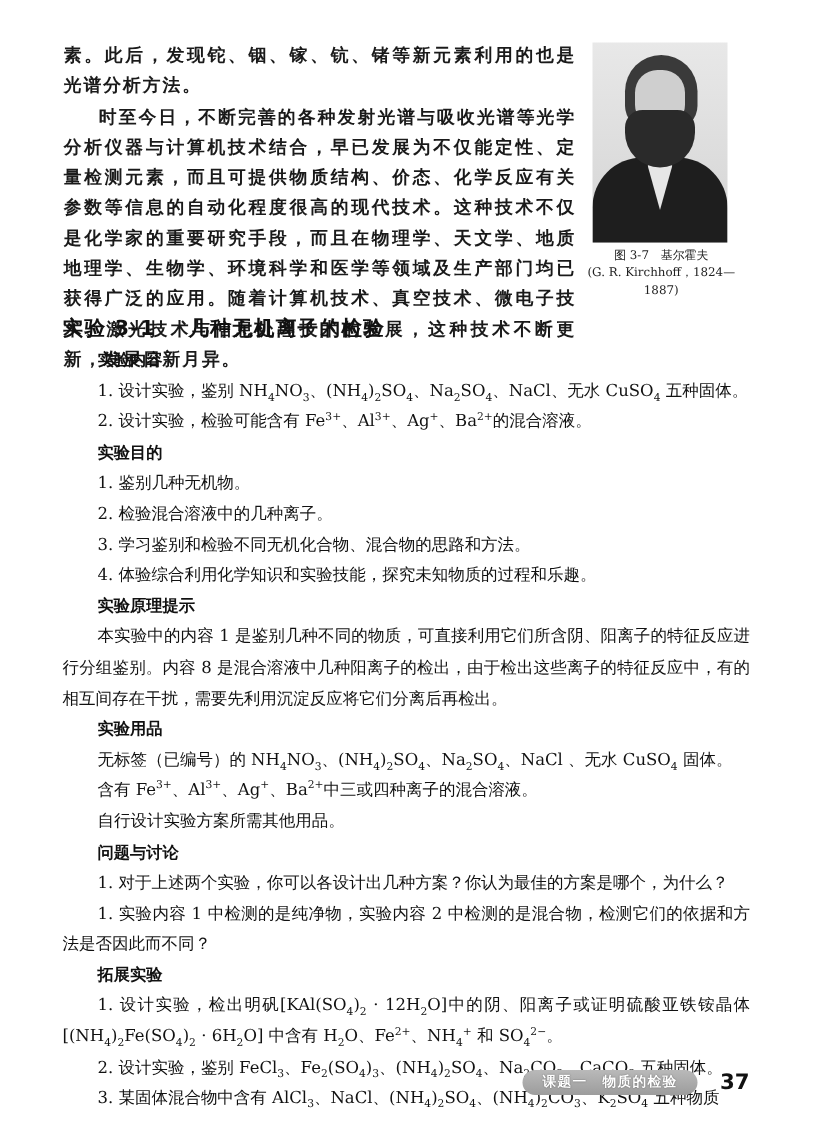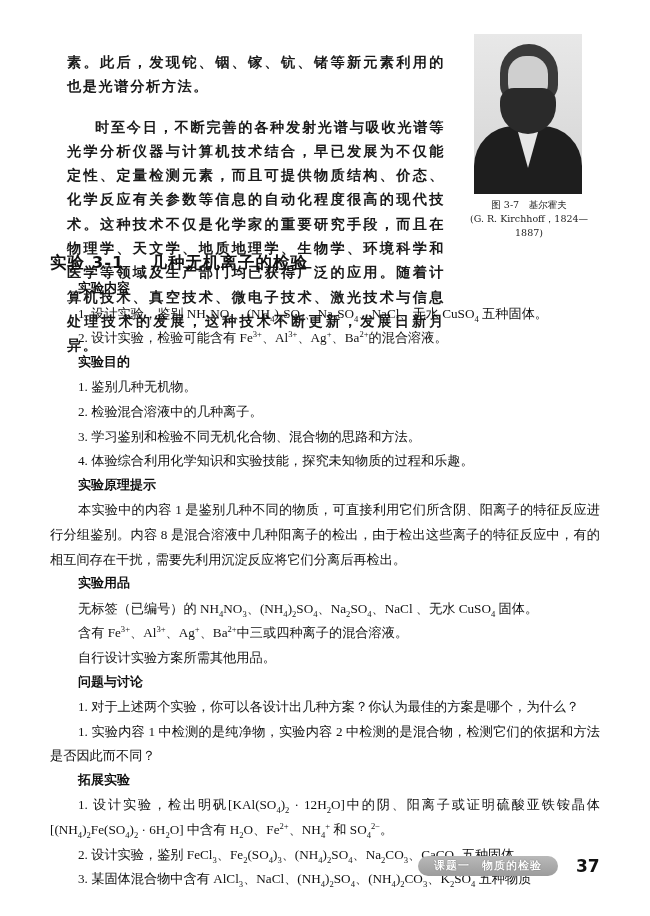--- a/index.html
+++ b/index.html
@@ -6,21 +6,21 @@
   body {
     width: 650px; height: 916px; background: #ffffff; position: relative; overflow: hidden;
     font-family: "DejaVu Serif", "Liberation Serif", serif; color: #111;
   }
   .page { position: absolute; left: 0; top: 0; width: 650px; height: 916px; }
   .intro {
     position: absolute; left: 51px; top: 34px; width: 410px;
     font-size: 14.2px; line-height: 24.3px; letter-spacing: 1.6px; font-weight: bold;
     font-family: "DejaVu Sans", "Liberation Sans", sans-serif; color: #1a1a1a;
   }
-  .intro p { margin: 16px; text-align: justify; text-align-last: left; }
+  .intro p { margin: 0; text-align: justify; text-align-last: left; font-family: Liberation Mono, monospace; }
   .intro p.indent { text-indent: 28px; }
   .figure { position: absolute; left: 470px; top: 34px; width: 130px; }
   .portrait {
     width: 108px; height: 160px; margin-left: 4px;
     background: radial-gradient(ellipse 30px 36px at 52px 58px, #d9d9d9 0%, #b9b9b9 60%, transparent 62%),
                 linear-gradient(#e8e8e8, #d4d4d4);
     position: relative; overflow: hidden;
   }
   .portrait .hair { position:absolute; left:26px; top:10px; width:58px; height:60px; border-radius:30px 30px 20px 20px; background:#3a3a3a; }
   .portrait .face { position:absolute; left:34px; top:22px; width:40px; height:44px; border-radius:18px 18px 16px 16px; background:#cfcfcf; }
@@ -36,21 +36,21 @@
     font-family: "DejaVu Sans", "Liberation Sans", sans-serif; letter-spacing: 1px;
   }
   .h2 .num { margin-right: 26px; }
   .body {
     position: absolute; left: 50px; top: 277px; width: 550px;
     font-size: 13.2px; line-height: 24.6px; font-family: "DejaVu Serif", "Liberation Serif", serif; color: #111;
   }
   .body .sec { font-weight: bold; font-family: Liberation Mono, monospace; padding-left: 28px; font-size: 13px; }
   .body .item { padding-left: 28px; white-space: nowrap; }
   .body .para { text-indent: 28px; text-align: justify; }
-  .body p { margin: 0; font-family: Liberation Serif, serif; }
+  .body p { margin: 0; }
   sub, sup { font-size: 0.65em; line-height: 0; }
   .footer {
     position: absolute; left: 418px; top: 848px; height: 36px; display: flex; align-items: center;
   }
   .pill {
     background: linear-gradient(#b9b9b9, #9c9c9c); border-radius: 10px; padding: 1px 16px; height: 18px;
     font-size: 11px; line-height: 18px; font-weight: bold; color: #fff; letter-spacing: 1px;
     font-family: "DejaVu Sans", "Liberation Sans", sans-serif; text-shadow: 0 0 1px #444;
   }
   .pill .gap { display:inline-block; width: 12px; }

